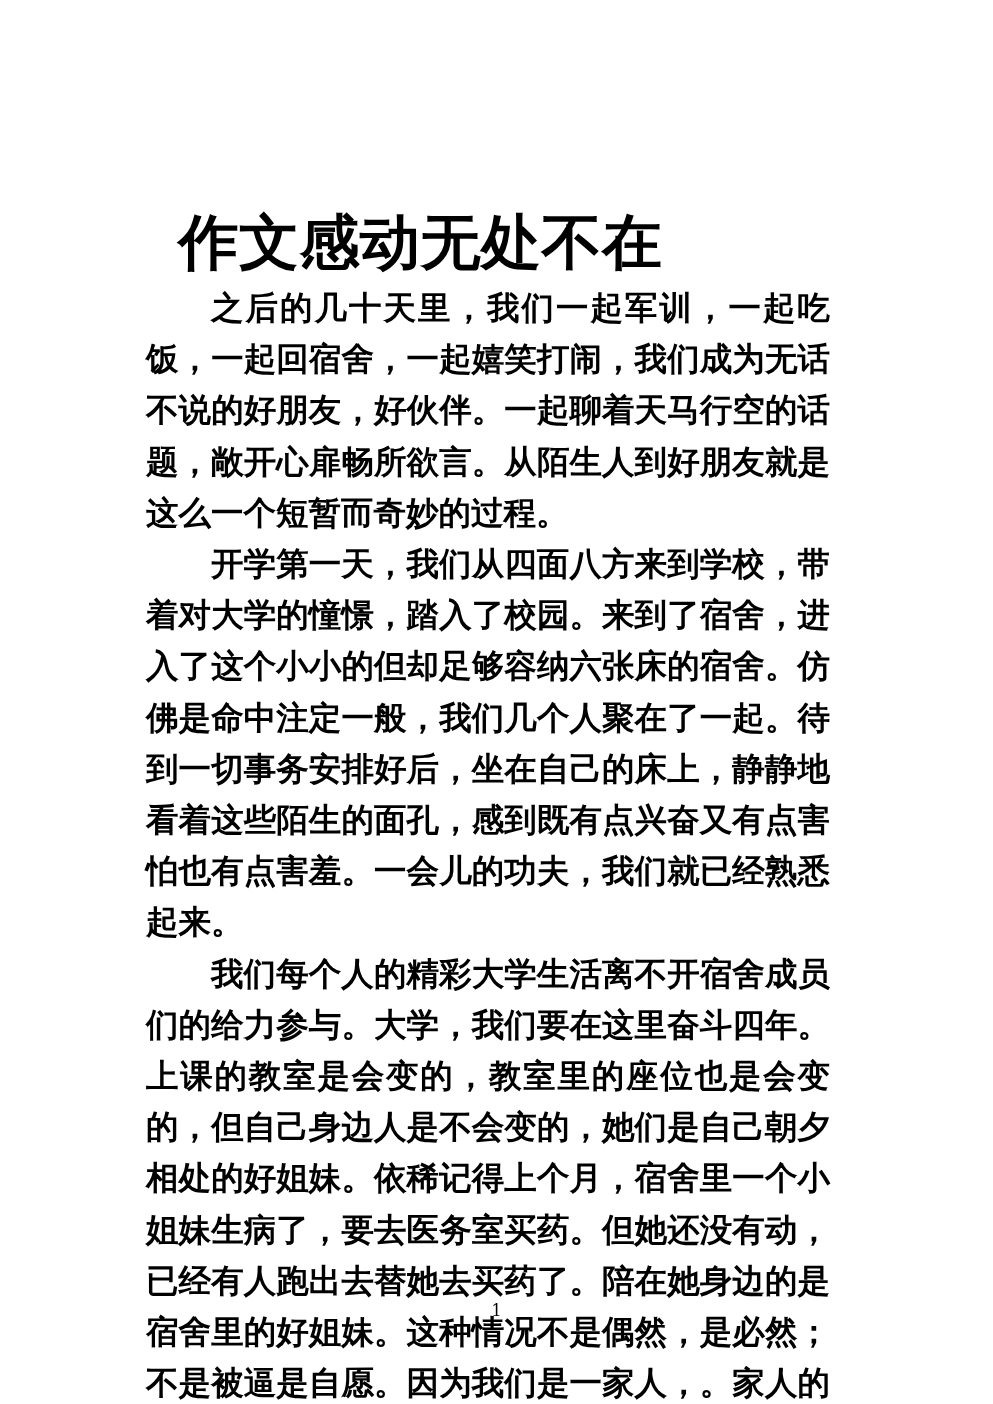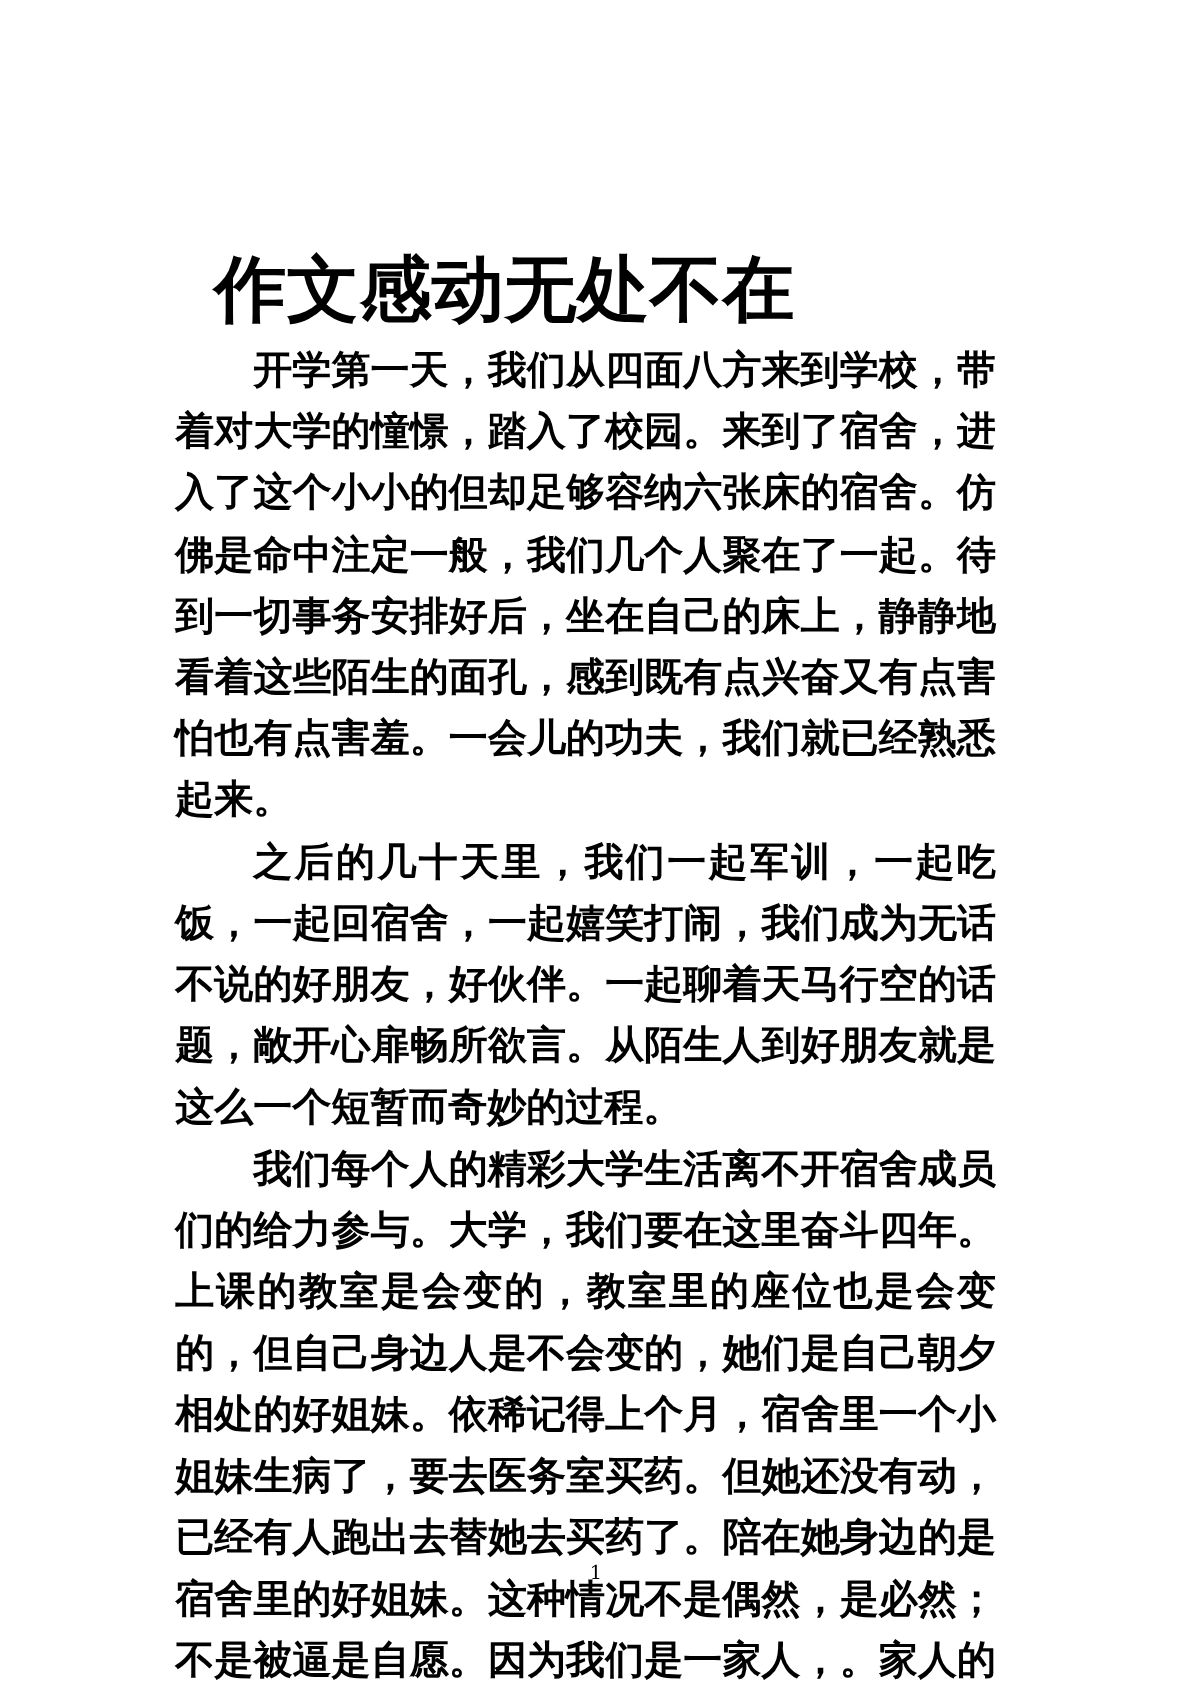--- a/index.html
+++ b/index.html
@@ -88,23 +88,23 @@
 </head>
 <body>
 
 <div class="page">
 
   <h1 class="doc-title">作文感动无处不在</h1>
 
   <div class="body-col">
 
 
+    <p class="para">之后的几十天里，我们一起军训，一起吃饭，一起回宿舍，一起嬉笑打闹，我们成为无话不说的好朋友，好伙伴。一起聊着天马行空的话题，敞开心扉畅所欲言。从陌生人到好朋友就是这么一个短暂而奇妙的过程。</p>
+
     <p class="para">开学第一天，我们从四面八方来到学校，带着对大学的憧憬，踏入了校园。来到了宿舍，进入了这个小小的但却足够容纳六张床的宿舍。仿佛是命中注定一般，我们几个人聚在了一起。待到一切事务安排好后，坐在自己的床上，静静地看着这些陌生的面孔，感到既有点兴奋又有点害怕也有点害羞。一会儿的功夫，我们就已经熟悉起来。</p>
-
-    <p class="para">之后的几十天里，我们一起军训，一起吃饭，一起回宿舍，一起嬉笑打闹，我们成为无话不说的好朋友，好伙伴。一起聊着天马行空的话题，敞开心扉畅所欲言。从陌生人到好朋友就是这么一个短暂而奇妙的过程。</p>
 
     <p class="para">我们每个人的精彩大学生活离不开宿舍成员们的给力参与。大学，我们要在这里奋斗四年。上课的教室是会变的，教室里的座位也是会变的，但自己身边人是不会变的，她们是自己朝夕相处的好姐妹。依稀记得上个月，宿舍里一个小姐妹生病了，要去医务室买药。但她还没有动，已经有人跑出去替她去买药了。陪在她身边的是宿舍里的好姐妹。这种情况不是偶然，是必然；不是被逼是自愿。因为我们是一家人，。家人的感情是不会被任何困难所阻挠的。</p>
 
   </div>
 
   <div class="page-number">1</div>
 
 </div>
 
 </body></html>

